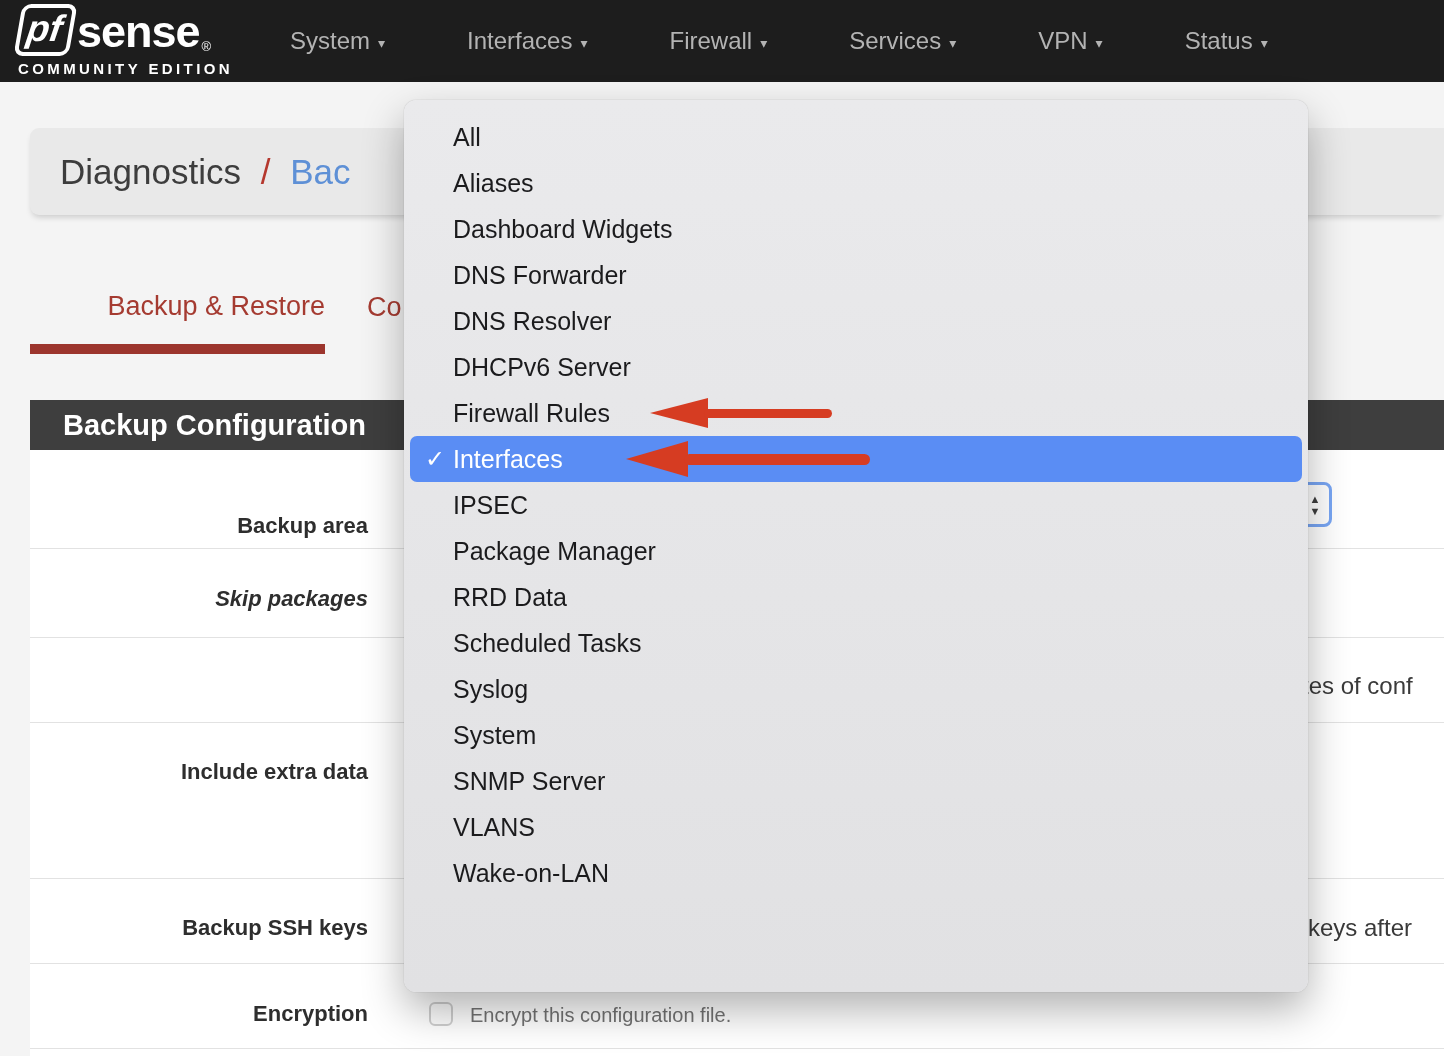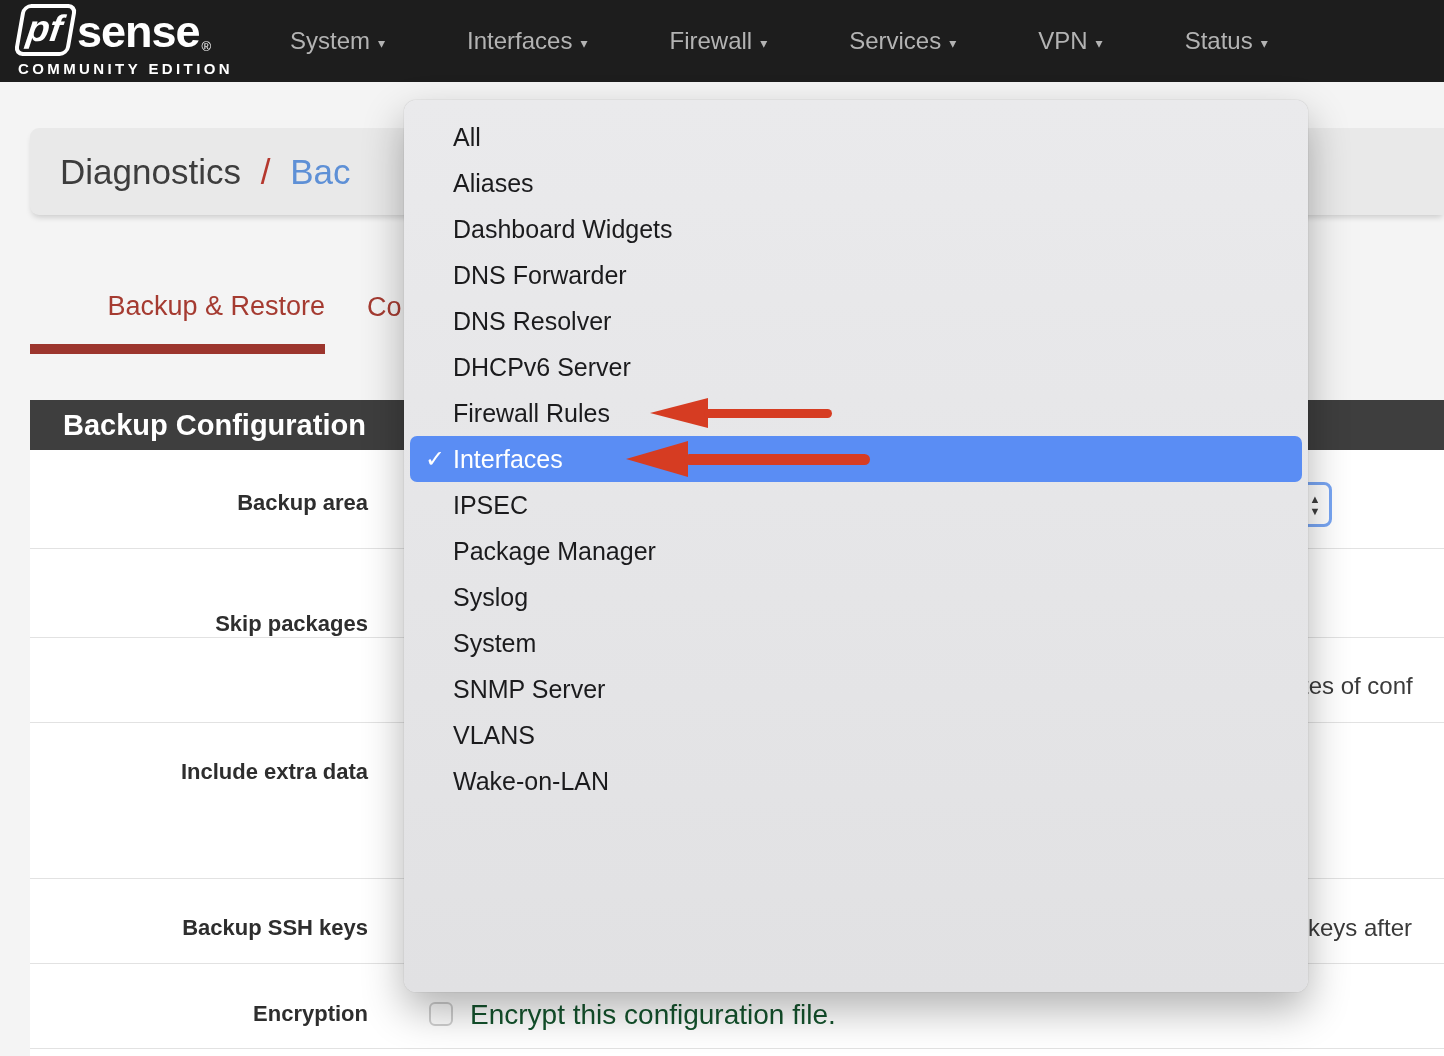--- a/index.html
+++ b/index.html
@@ -46,31 +46,31 @@
   
   .panel-header{position:absolute;left:30px;top:400px;width:1414px;height:50px;background:#3e3e3e;}
   .panel-title{color:#fff;font-weight:700;font-size:29px;line-height:50px;padding-left:33px;white-space:nowrap;}
   .table-bg{position:absolute;left:30px;top:450px;width:1414px;height:606px;background:#ffffff;}
   .sep{position:absolute;left:30px;width:1414px;height:1px;background:#e2e2e2;}
   .sep1{top:548px;} .sep2{top:637px;} .sep3{top:722px;}
   .sep4{top:878px;} .sep5{top:963px;} .sep6{top:1048px;}
 
   .row-label{position:absolute;left:28px;width:340px;height:30px;line-height:30px;
     text-align:right;font-weight:700;font-size:22px;color:#2e2e2e;}
-  .lbl1{top:488px;} .lbl2{top:609px;} .lbl3{top:671px;}
+  .lbl1{top:511px;} .lbl2{top:584px;font-style:italic;} .lbl3{top:671px;}
   .lbl4{top:757px;} .lbl5{top:913px;text-align:right;} .lbl6{top:999px;}
 
   .frag{position:absolute;height:30px;line-height:30px;font-size:24px;color:#3a3a3a;white-space:nowrap;}
   .frag1{left:1302px;top:671px;}
   .frag2{left:1308px;top:913px;}
 
   .encrypt-box{position:absolute;left:429px;top:1002px;width:24px;height:24px;
     border:2px solid #cfcfcf;border-radius:6px;background:#fdfdfd;box-sizing:border-box;}
   .encrypt-label{position:absolute;left:470px;top:1000px;height:30px;line-height:30px;
-    font-size:28px;color:#14532d;white-space:nowrap;}
+    font-size:20px;color:#737373;white-space:nowrap;}
 
   
   .stepper{position:absolute;left:1298px;top:482px;width:34px;height:45px;z-index:5;
     background:#fff;border:3px solid #78a6f4;border-radius:8px;box-sizing:border-box;
     display:flex;flex-direction:column;align-items:center;justify-content:center;}
   .stepper span{font-size:11px;line-height:12px;color:#3d3d3d;}
 
   
   .dropdown{
     position:absolute;left:404px;top:100px;width:904px;height:892px;z-index:20;
@@ -231,20 +231,30 @@
         <span class="dd-label">IPSEC</span>
 
       </div>
       <div class="dd-item">
 
         <span class="dd-label">Package Manager</span>
 
       </div>
       <div class="dd-item">
 
+        <span class="dd-label">RRD Data</span>
+
+      </div>
+      <div class="dd-item">
+
+        <span class="dd-label">Scheduled Tasks</span>
+
+      </div>
+      <div class="dd-item">
+
         <span class="dd-label">Syslog</span>
 
       </div>
       <div class="dd-item">
 
         <span class="dd-label">System</span>
 
       </div>
       <div class="dd-item">
 

